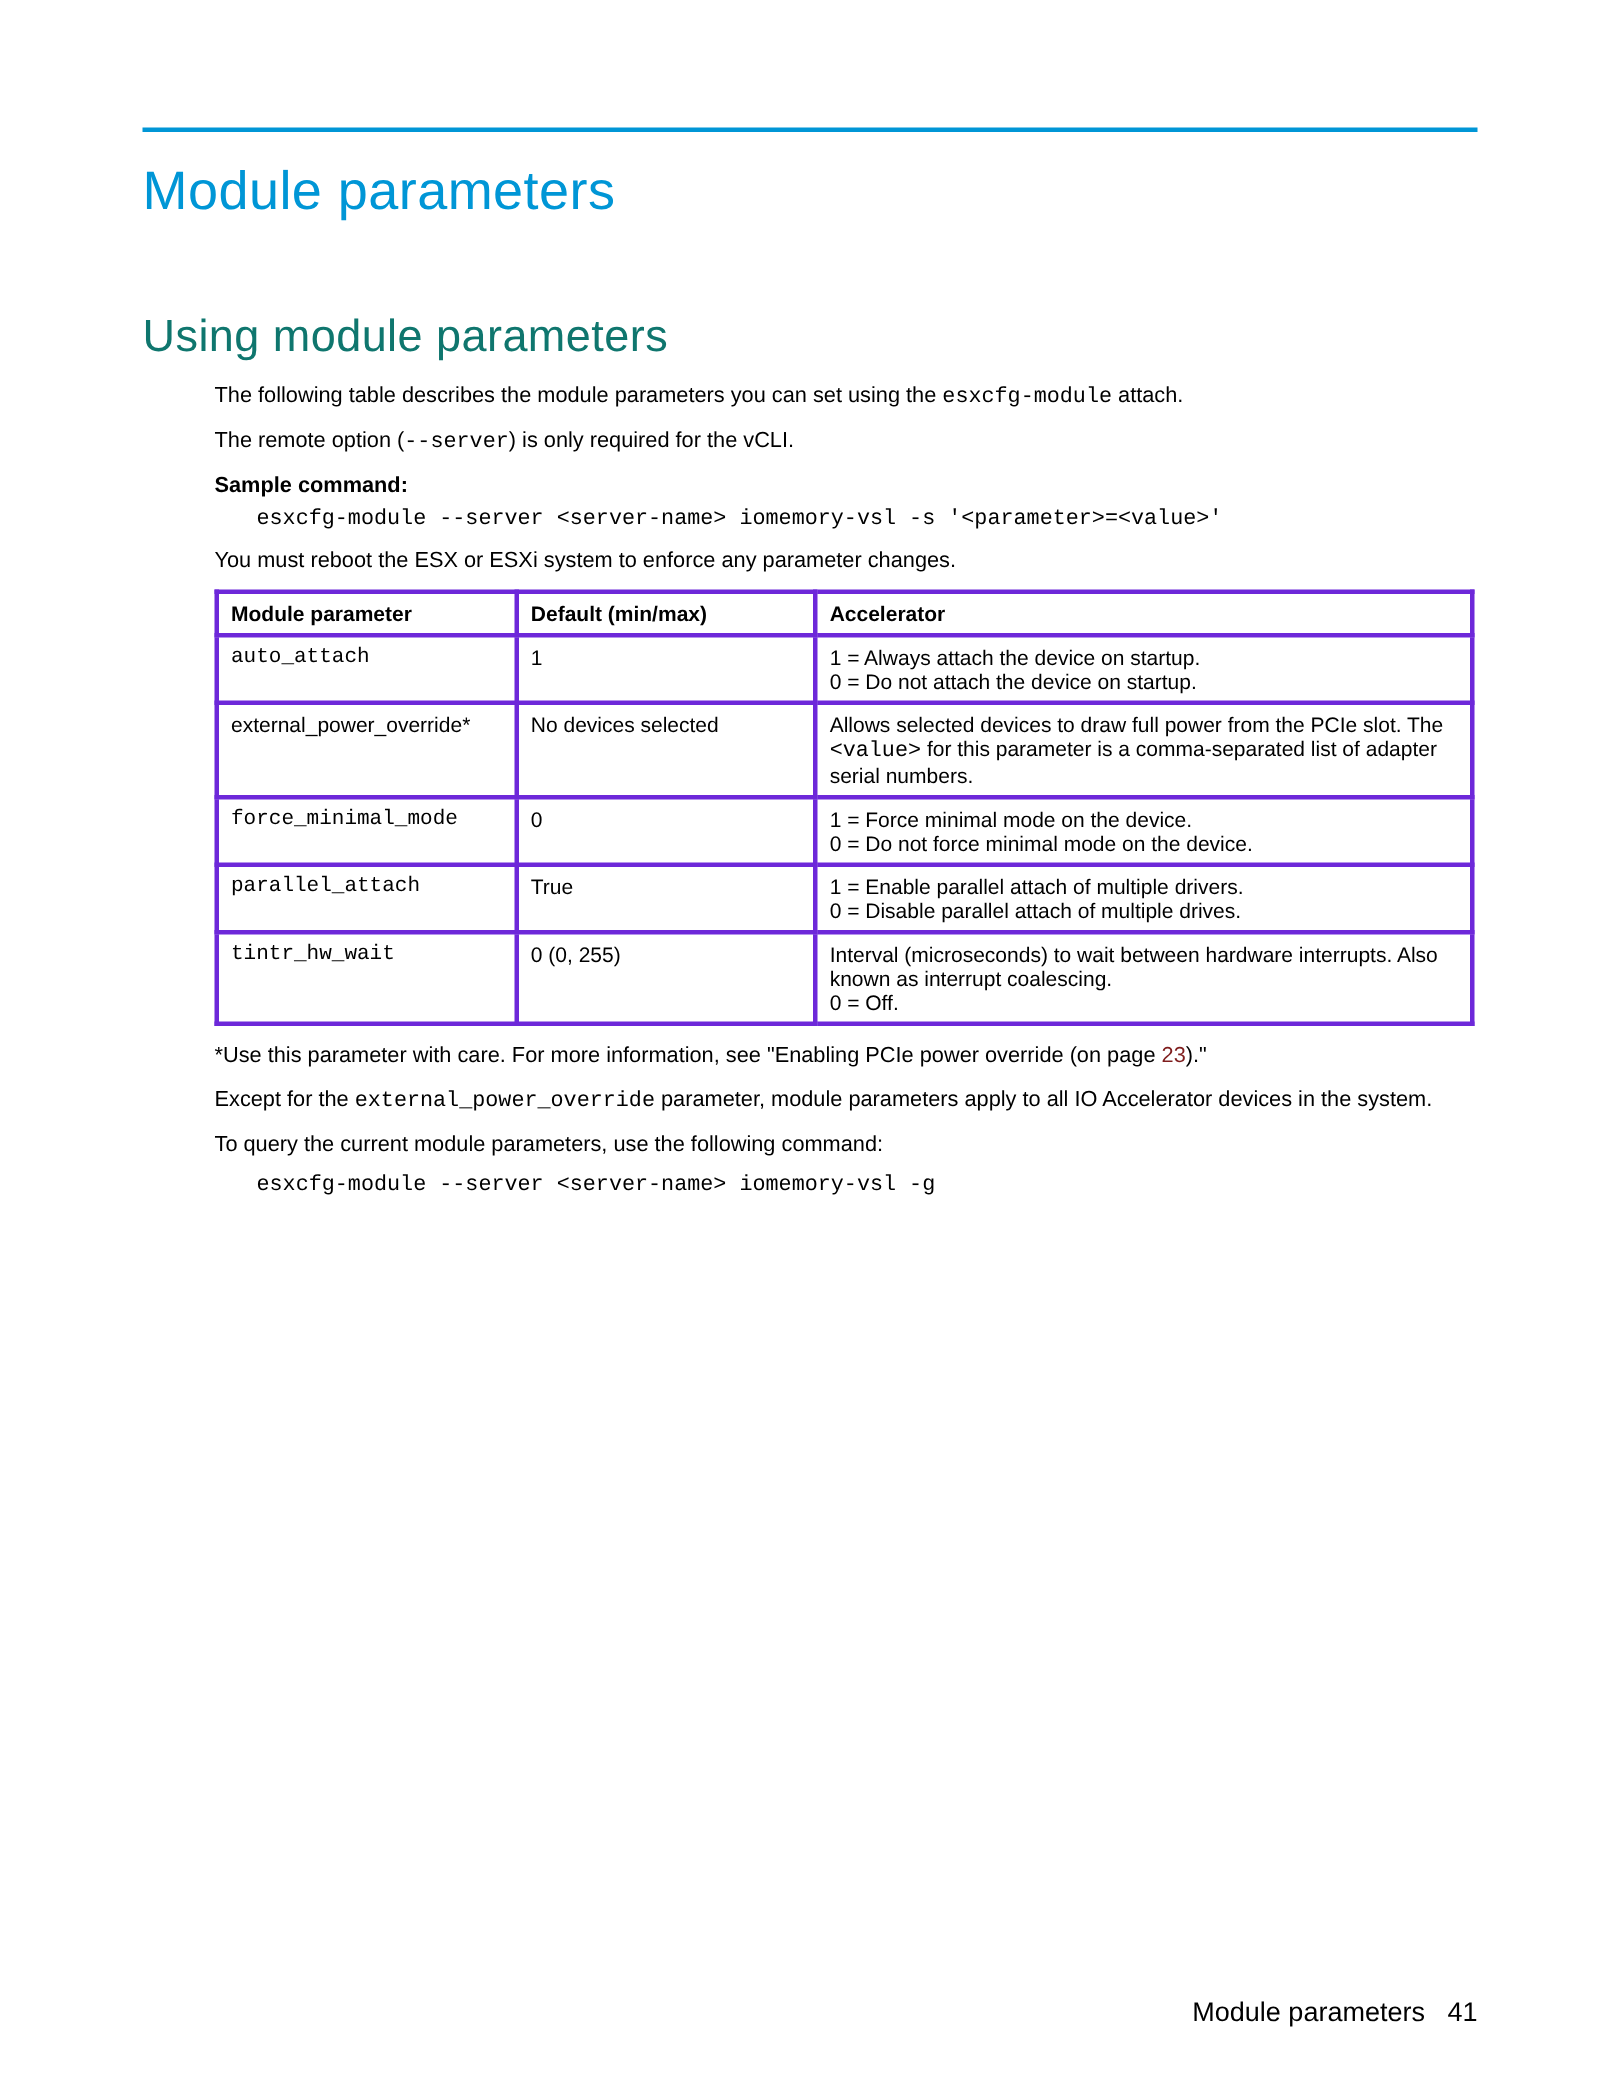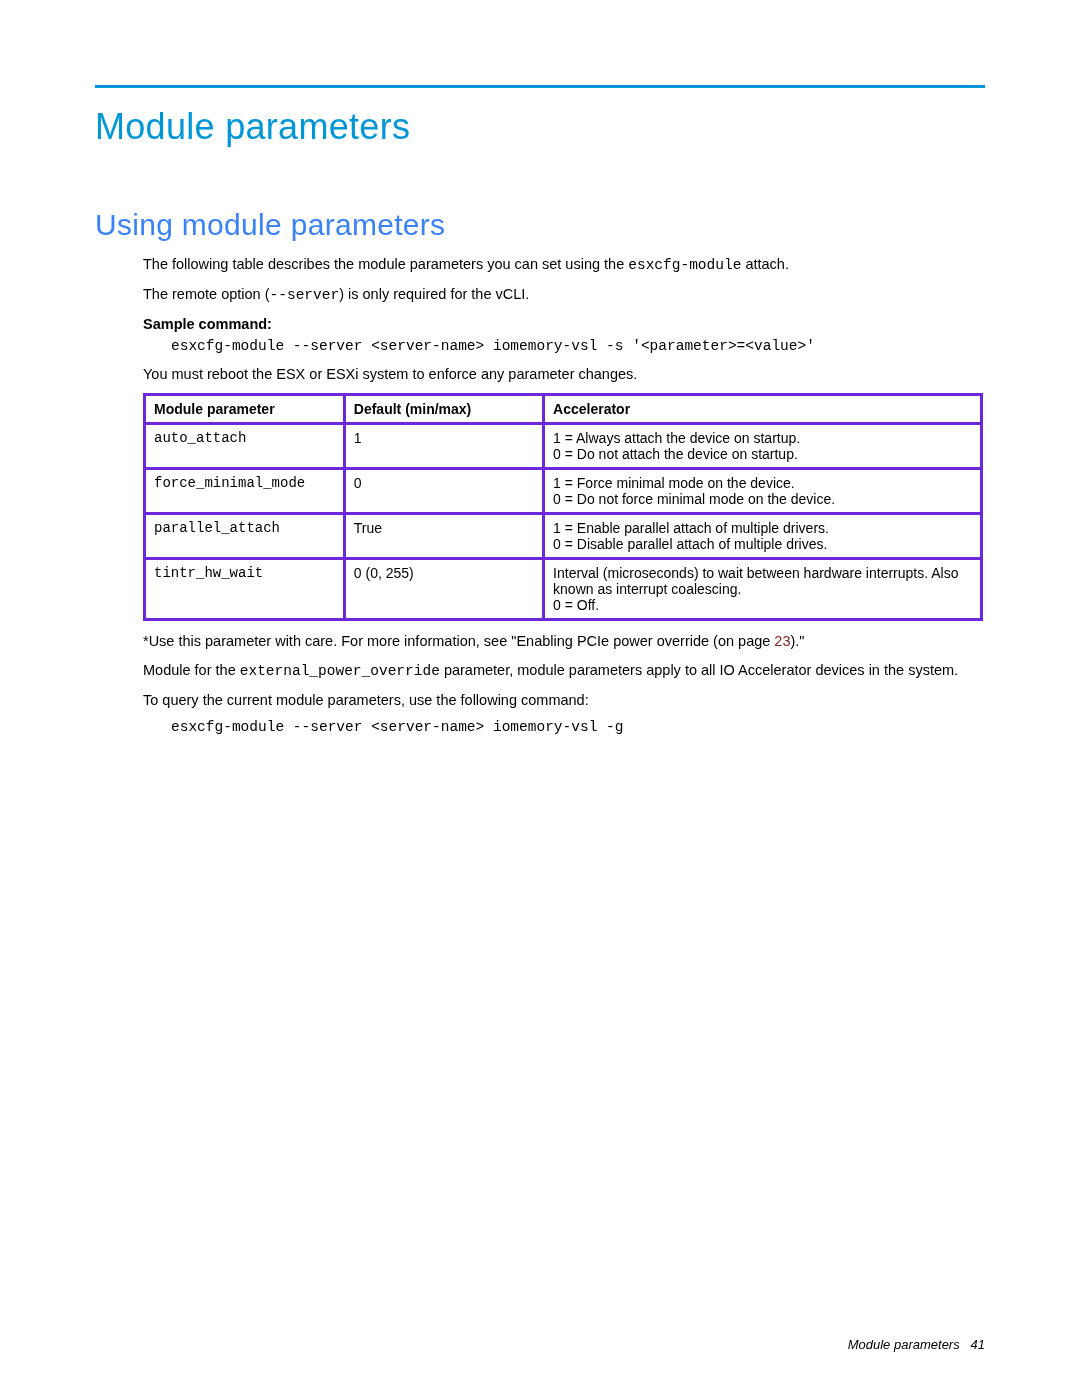--- a/index.html
+++ b/index.html
@@ -20,21 +20,21 @@
       font-weight: 300;
       font-size: 36px;
       color: #0096d6;
       margin-bottom: 60px;
       letter-spacing: 0.3px;
     }
     h2 {
       font-family: Arial, Helvetica, sans-serif;
       font-weight: 300;
       font-size: 30px;
-      color: #3b82f6;
+      color: #0f766e;
       margin-bottom: 12px;
       letter-spacing: 0.3px;
     }
     .body-text {
       font-size: 14.5px;
       line-height: 1.45;
       margin-bottom: 8px;
       margin-left: 48px;
     }
     .mono { font-family: "Courier New", monospace; font-size: 14.5px; }
@@ -69,22 +69,21 @@
     th { font-weight: bold; }
     .col-param { width: 200px; }
     .col-default { width: 200px; }
     .col-desc { width: 440px; }
     td.mono-cell { font-family: "Courier New", monospace; font-size: 14px; margin-top: 38px; }
     .link { color: #7f1d1d; }
     .footer {
       position: absolute;
       bottom: 45px;
       right: 95px;
-      font-size: 13px;
-      font-style: italic;
+      font-size: 18px;
     }
     .desc-line { display: block; }
   </style>
 </head>
 <body>
 
 <div class="top-rule"></div>
 
 <h1>Module parameters</h1>
 
@@ -115,20 +114,25 @@
   <tbody id="table-body">
       <tr>
         <td class="mono-cell">auto_attach</td>
         <td>1</td>
         <td>
           <span class="desc-line">1 = Always attach the device on startup.</span>
           <span class="desc-line">0 = Do not attach the device on startup.</span>
         </td>
       </tr>
       <tr>
+        <td>external_power_override*</td>
+        <td>No devices selected</td>
+        <td>Allows selected devices to draw full power from the PCIe slot. The <span class="mono">&lt;value&gt;</span> for this parameter is a comma-separated list of adapter serial numbers.</td>
+      </tr>
+      <tr>
         <td class="mono-cell">force_minimal_mode</td>
         <td>0</td>
         <td>
           <span class="desc-line">1 = Force minimal mode on the device.</span>
           <span class="desc-line">0 = Do not force minimal mode on the device.</span>
         </td>
       </tr>
       <tr>
         <td class="mono-cell">parallel_attach</td>
         <td>True</td>
@@ -146,21 +150,21 @@
         </td>
       </tr>
     </tbody>
 </table>
 
 <p class="body-text">
   <span>*Use this parameter with care. For more information, see "Enabling PCIe power override (on page </span><span class="link">23</span><span>)."</span>
 </p>
 
 <p class="body-text">
-  <span>Module for the </span><span class="mono">external_power_override</span><span> parameter, module parameters apply to all IO Accelerator devices in the system.</span>
+  <span>Except for the </span><span class="mono">external_power_override</span><span> parameter, module parameters apply to all IO Accelerator devices in the system.</span>
 </p>
 
 <p class="body-text">To query the current module parameters, use the following command:</p>
 
 <p class="cmd-line">esxcfg-module --server &lt;server-name&gt; iomemory-vsl -g</p>
 
 <div class="footer">
   <span>Module parameters</span>&nbsp;&nbsp;&nbsp;<span>41</span>
 </div>
 

